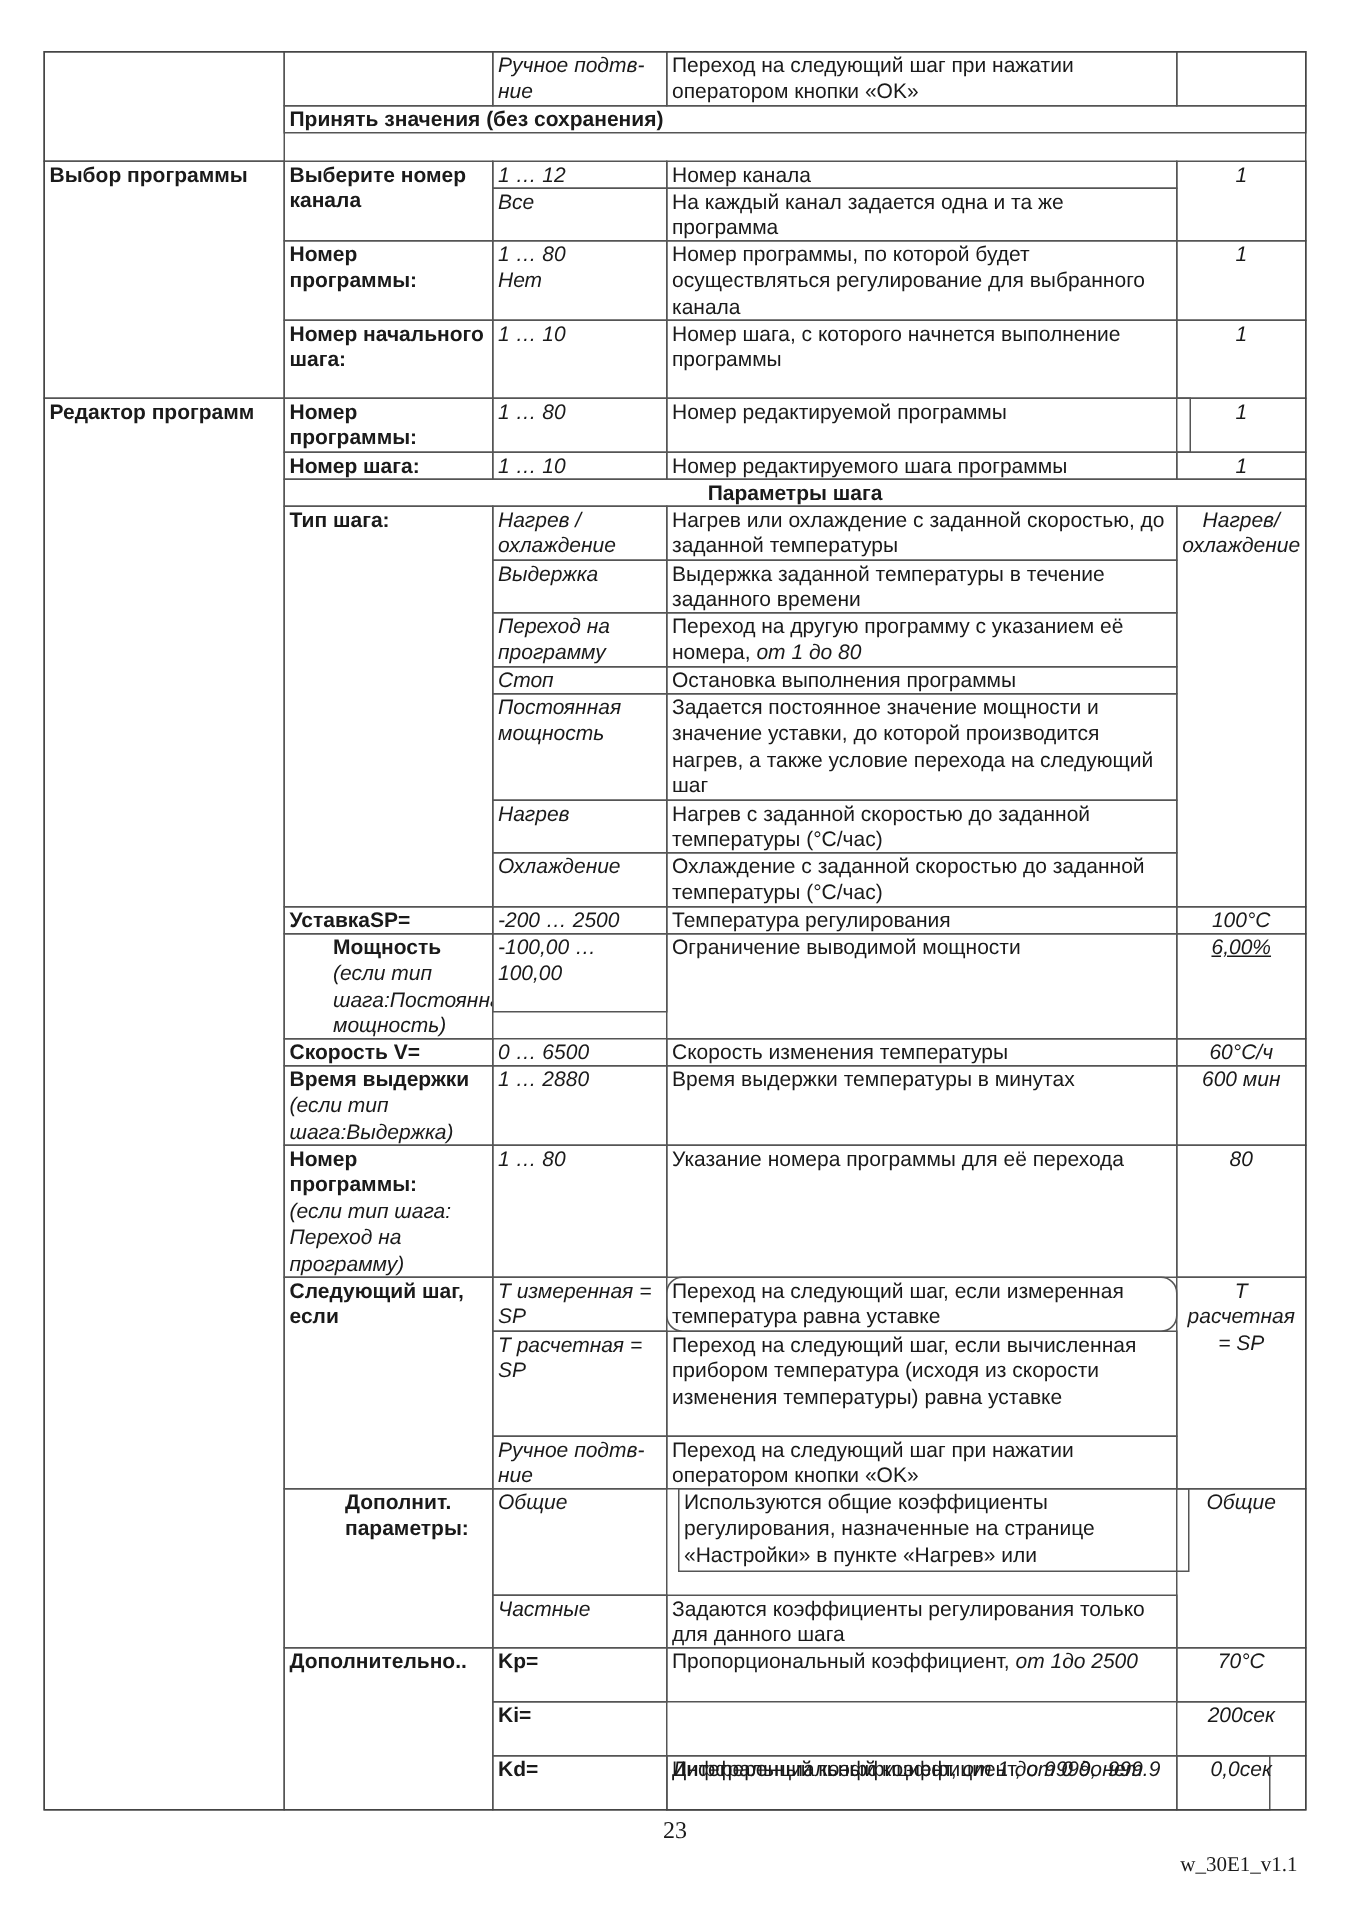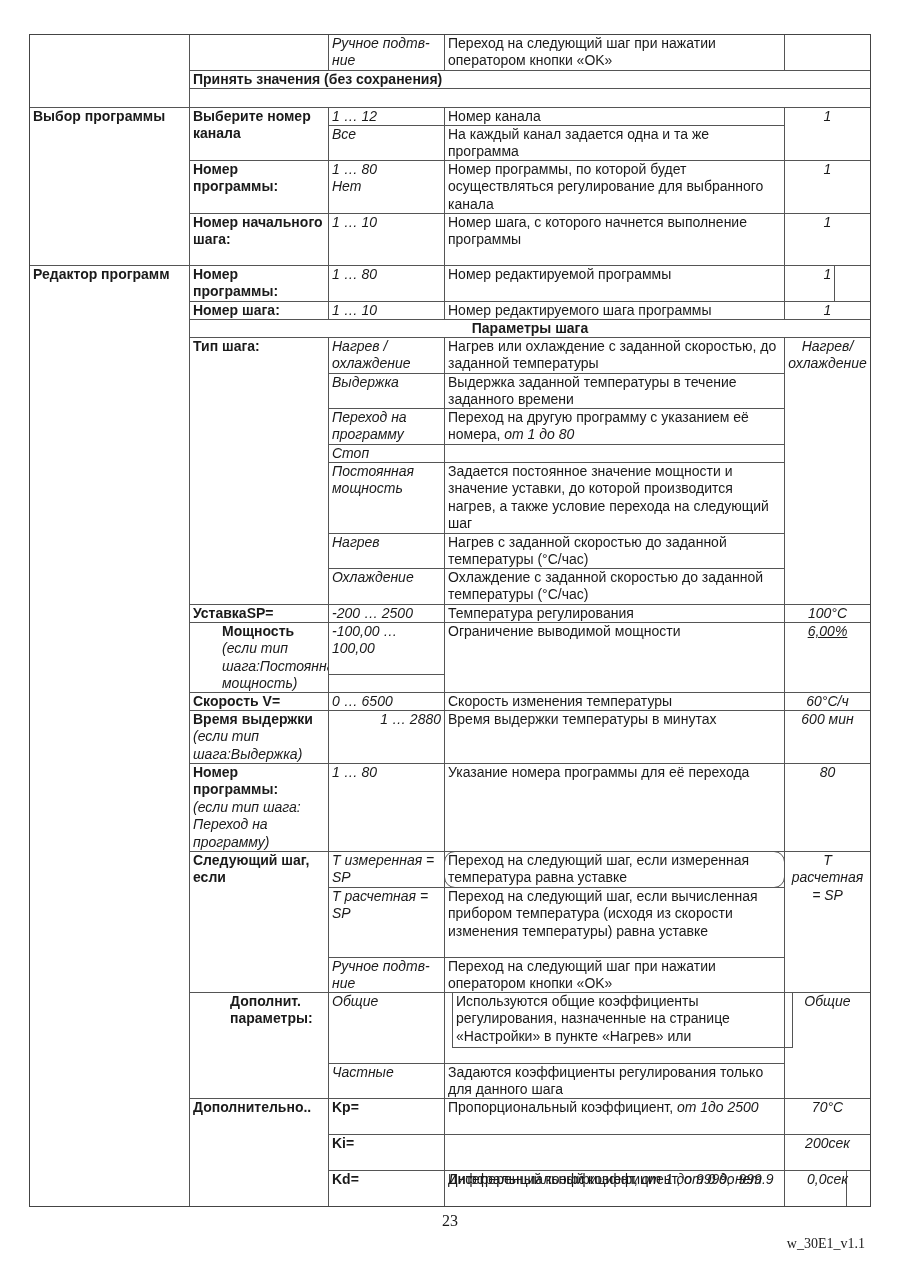--- a/index.html
+++ b/index.html
@@ -47,21 +47,21 @@
   <div class="c" style="left:444px;top:160px;width:341px;height:54px;">Номер программы, по которой будет осуществляться регулирование для выбранного канала</div>
   <div class="c i ctr" style="left:784px;top:160px;width:87px;height:54px;">1</div>
 
   <div class="c b" style="left:189px;top:213px;width:140px;height:53px;">Номер начального шага:</div>
   <div class="c i" style="left:328px;top:213px;width:117px;height:53px;">1 … 10</div>
   <div class="c" style="left:444px;top:213px;width:341px;height:53px;">Номер шага, с которого начнется выполнение программы</div>
   <div class="c i ctr" style="left:784px;top:213px;width:87px;height:53px;">1</div>
 
   <div class="c b" style="left:189px;top:265px;width:140px;height:37px;">Номер программы:</div>
   <div class="c i" style="left:328px;top:265px;width:117px;height:37px;">1 … 80</div>
-  <div class="c" style="left:444px;top:265px;width:391px;height:37px;">Номер редактируемой программы</div>
+  <div class="c" style="left:444px;top:265px;width:350px;height:37px;">Номер редактируемой программы</div>
   <div class="c i ctr" style="left:784px;top:265px;width:87px;height:37px;">1</div>
 
   <div class="c b" style="left:189px;top:301px;width:140px;height:19px;">Номер шага:</div>
   <div class="c i" style="left:328px;top:301px;width:117px;height:19px;">1 … 10</div>
   <div class="c" style="left:444px;top:301px;width:341px;height:19px;">Номер редактируемого шага программы</div>
   <div class="c i ctr" style="left:784px;top:301px;width:87px;height:19px;">1</div>
 
   <div class="c b ctr" style="left:189px;top:319px;width:682px;height:19px;">Параметры шага</div>
 
   <div class="c b" style="left:189px;top:337px;width:140px;height:268px;">Тип шага:</div>
@@ -70,20 +70,21 @@
   <div class="c i" style="left:328px;top:337px;width:117px;height:37px;">Нагрев /охлаждение</div>
   <div class="c" style="left:444px;top:337px;width:341px;height:37px;">Нагрев или охлаждение с заданной скоростью, до заданной температуры</div>
 
   <div class="c i" style="left:328px;top:373px;width:117px;height:36px;">Выдержка</div>
   <div class="c" style="left:444px;top:373px;width:341px;height:36px;">Выдержка заданной температуры в течение заданного времени</div>
 
   <div class="c i" style="left:328px;top:408px;width:117px;height:37px;">Переход на программу</div>
   <div class="c" style="left:444px;top:408px;width:341px;height:37px;white-space:normal;"><span>Переход на другую программу с указанием её номера,</span> <span class="i">от 1 до 80</span></div>
 
   <div class="c i" style="left:328px;top:444px;width:117px;height:19px;">Стоп</div>
+  <div class="c" style="left:444px;top:444px;width:341px;height:19px;">Остановка выполнения программы</div>
 
   <div class="c i" style="left:328px;top:462px;width:117px;height:72px;">Постоянная мощность</div>
   <div class="c" style="left:444px;top:462px;width:341px;height:72px;">Задается постоянное значение мощности и значение уставки, до которой производится нагрев, а также условие перехода на следующий шаг</div>
 
   <div class="c i" style="left:328px;top:533px;width:117px;height:36px;">Нагрев</div>
   <div class="c" style="left:444px;top:533px;width:341px;height:36px;">Нагрев с заданной скоростью до заданной температуры (°С/час)</div>
 
   <div class="c i" style="left:328px;top:568px;width:117px;height:37px;">Охлаждение</div>
   <div class="c" style="left:444px;top:568px;width:341px;height:37px;">Охлаждение с заданной скоростью до заданной температуры (°С/час)</div>
 
@@ -96,21 +97,21 @@
   <div class="c i" style="left:328px;top:622px;width:117px;height:53px;">-100,00 … 100,00</div>
   <div class="c" style="left:444px;top:622px;width:341px;height:71px;">Ограничение выводимой мощности</div>
   <div class="c i ctr" style="left:784px;top:622px;width:87px;height:71px;text-decoration:underline;">6,00%</div>
 
   <div class="c b" style="left:189px;top:692px;width:140px;height:19px;">Скорость V=</div>
   <div class="c i" style="left:328px;top:692px;width:117px;height:19px;">0 … 6500</div>
   <div class="c" style="left:444px;top:692px;width:341px;height:19px;">Скорость изменения температуры</div>
   <div class="c i ctr" style="left:784px;top:692px;width:87px;height:19px;">60°С/ч</div>
 
   <div class="c" style="left:189px;top:710px;width:140px;height:54px;white-space:normal;"><span class="b">Время выдержки</span><br><span class="i">(если тип шага:Выдержка)</span></div>
-  <div class="c i" style="left:328px;top:710px;width:117px;height:54px;text-align:right;">1 … 2880</div>
+  <div class="c i" style="left:328px;top:710px;width:117px;height:54px;">1 … 2880</div>
   <div class="c" style="left:444px;top:710px;width:341px;height:54px;">Время выдержки температуры в минутах</div>
   <div class="c i ctr" style="left:784px;top:710px;width:87px;height:54px;">600 мин</div>
 
   <div class="c" style="left:189px;top:763px;width:140px;height:89px;white-space:normal;"><span class="b">Номер программы:</span><br><span class="i">(если тип шага: Переход на программу)</span></div>
   <div class="c i" style="left:328px;top:763px;width:117px;height:89px;">1 … 80</div>
   <div class="c" style="left:444px;top:763px;width:341px;height:89px;">Указание номера программы для её перехода</div>
   <div class="c i ctr" style="left:784px;top:763px;width:87px;height:89px;">80</div>
 
   <div class="c b" style="left:189px;top:851px;width:140px;height:142px;">Следующий шаг, если</div>
   <div class="c i ctr" style="left:784px;top:851px;width:87px;height:142px;">Т расчетная = SP</div>

